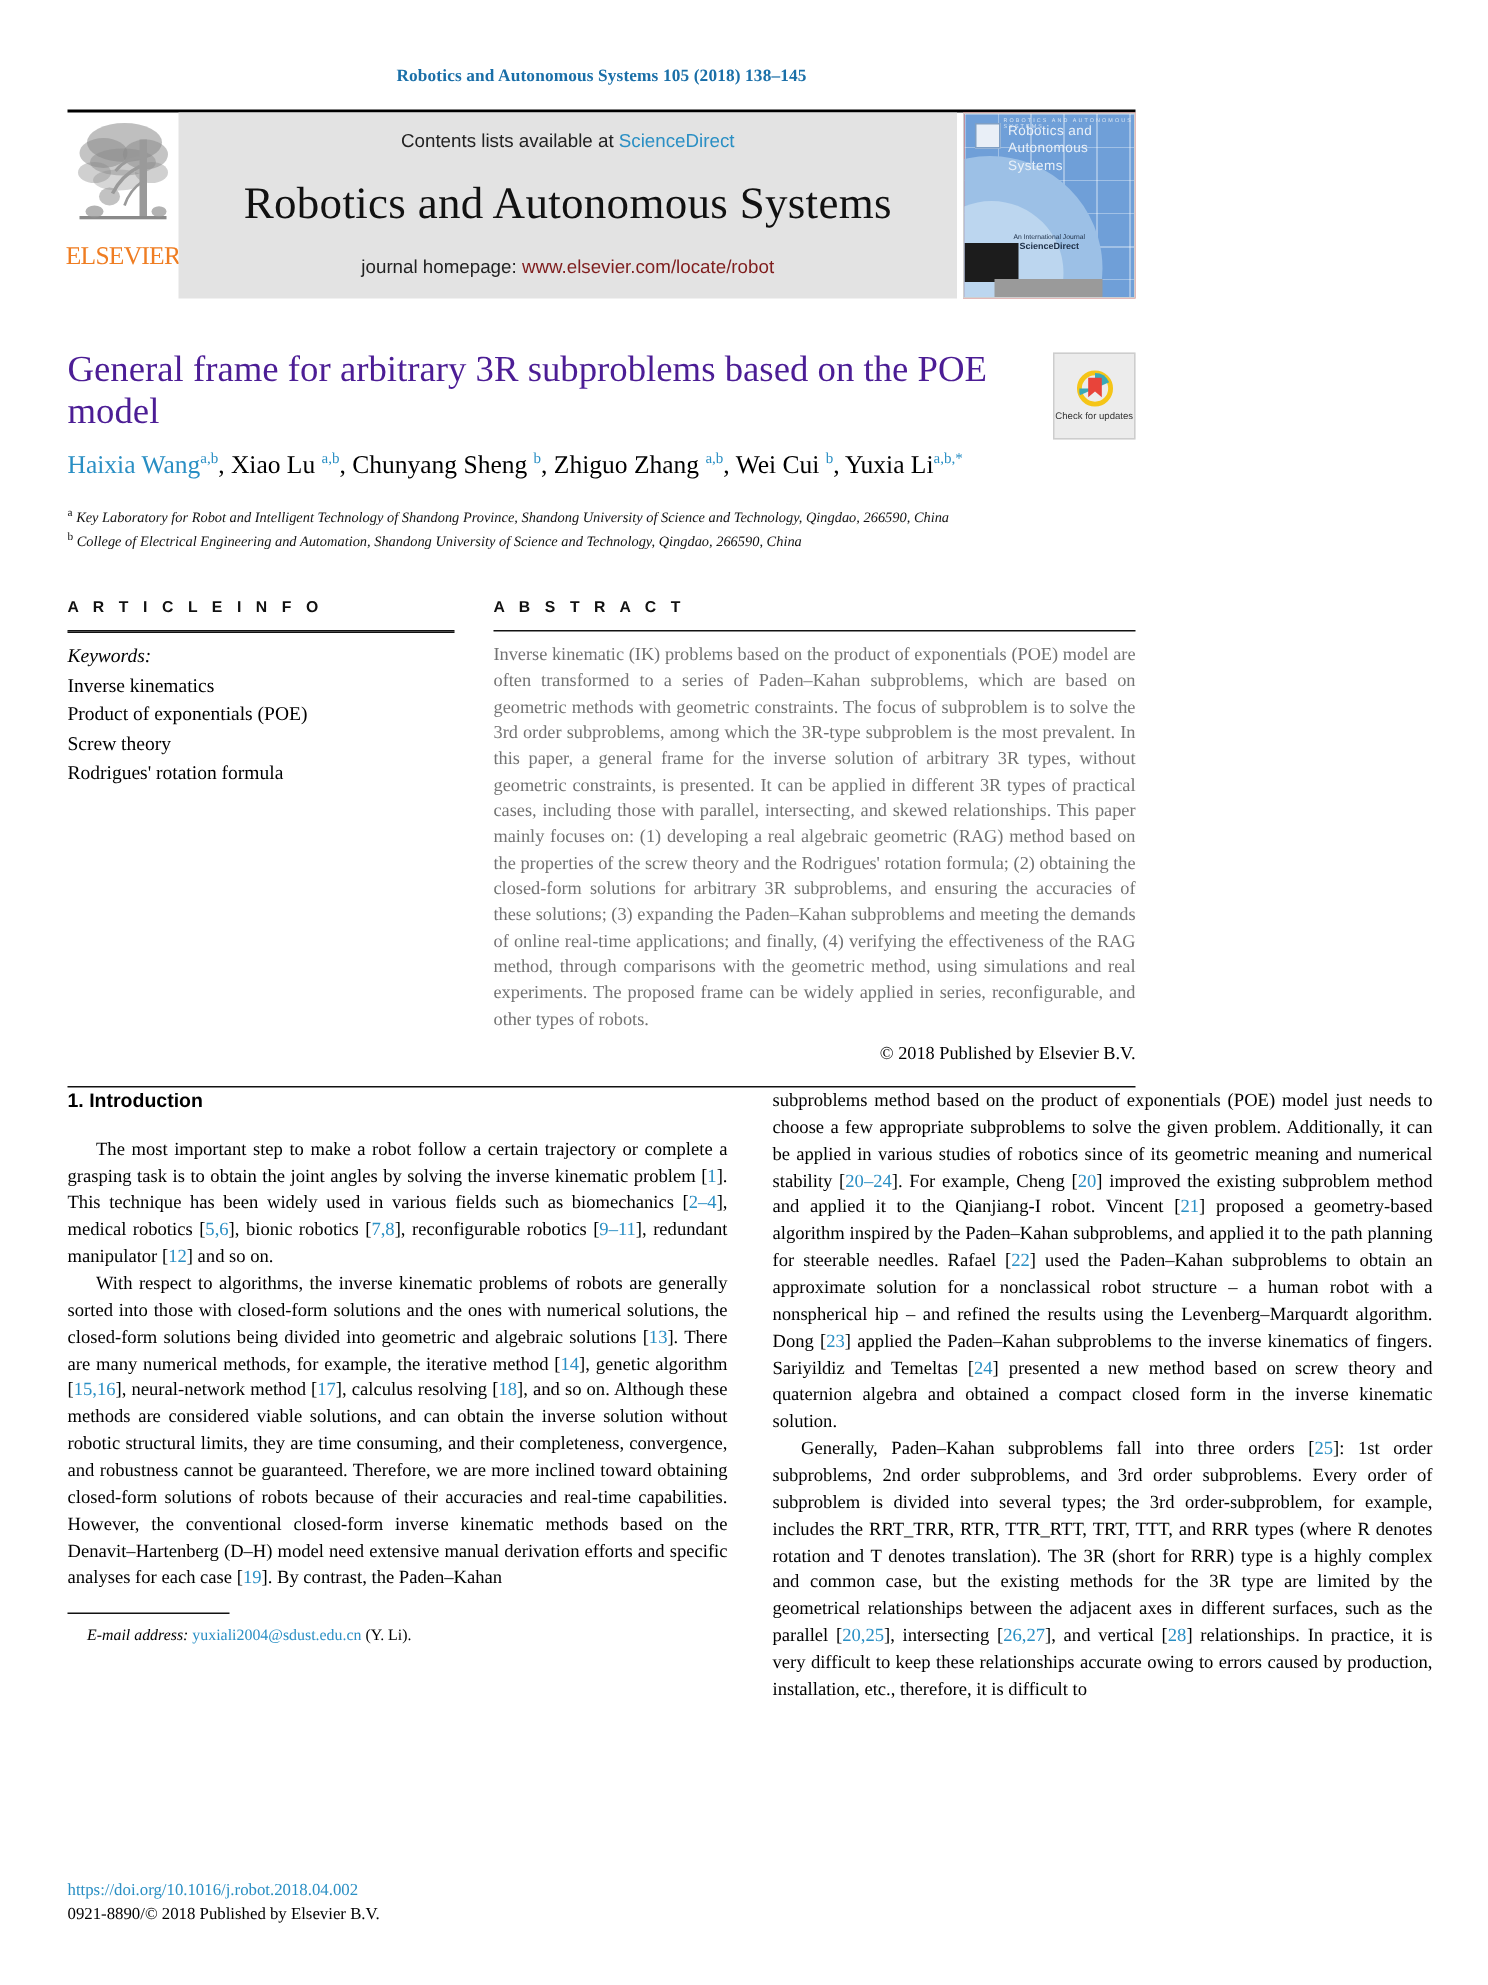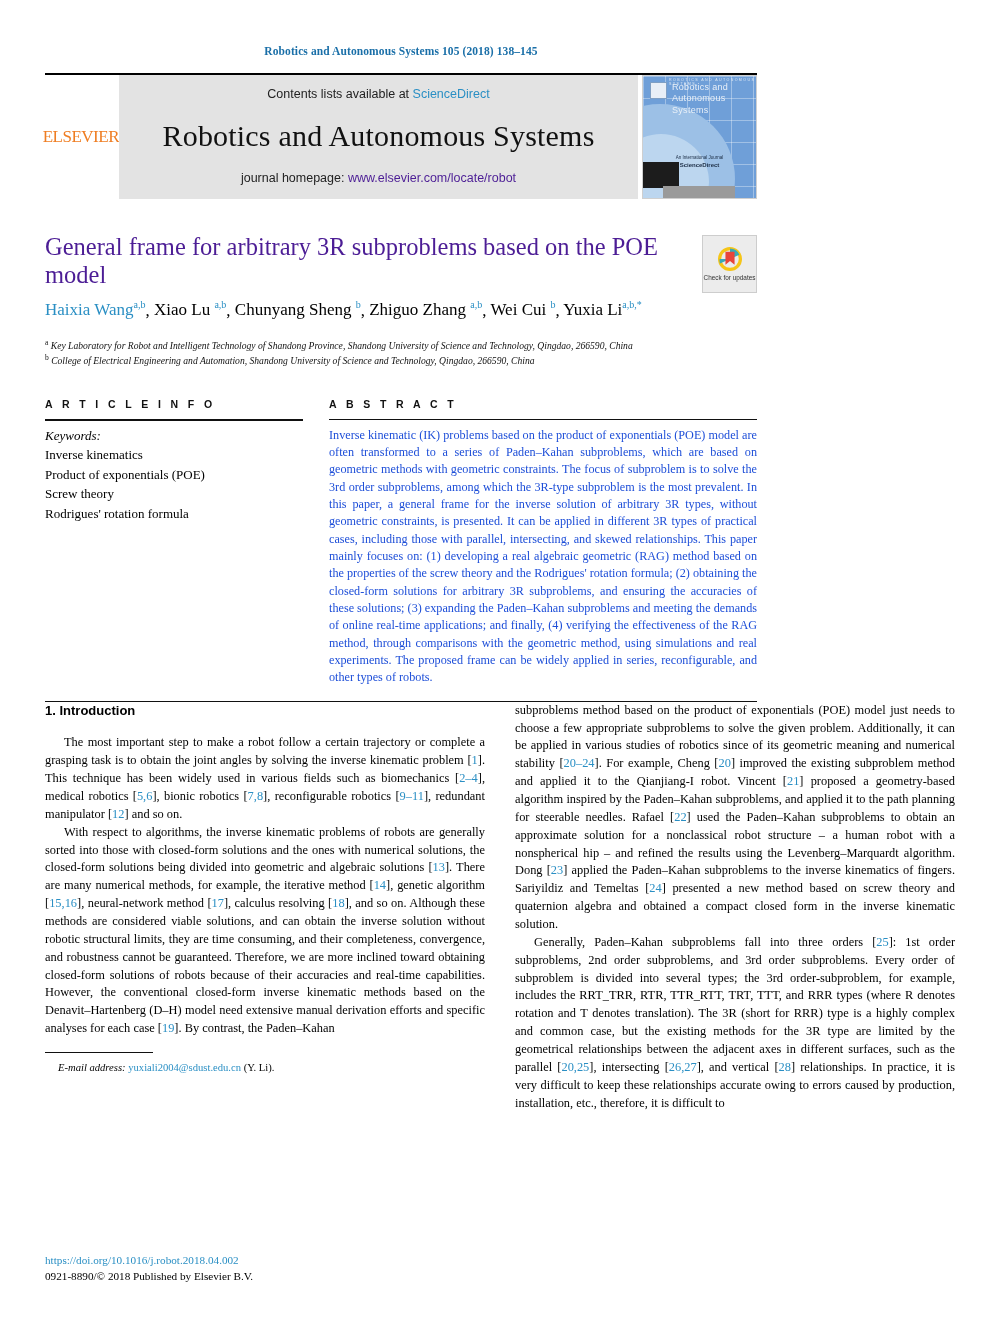--- a/index.html
+++ b/index.html
@@ -38,21 +38,21 @@
     margin-top: 16px;
     border-top: 2px solid #000;
     display: flex;
     align-items: stretch;
     height: 124px;
   }
   .elsevier-logo {
     width: 74px;
     flex: 0 0 74px;
     display: flex;
-    justify-content: flex-end;
+    flex-direction: column;
     align-items: center;
     padding-bottom: 2px;
     box-sizing: border-box;
   }
   .tree-svg { display:block; }
   .elsevier-word {
     font-family: "Liberation Serif", serif;
     color: #ef7d22;
     font-size: 17px;
     letter-spacing: -0.5px;
@@ -79,21 +79,21 @@
     font-family: "Liberation Serif", serif;
     font-size: 30px;
     color: #111;
     letter-spacing: 0.2px;
   }
   .homepage-line {
     font-family: "Liberation Sans", sans-serif;
     font-size: 12.5px;
     color: #222;
   }
-  .homepage-url { color: #4c1d95; }
+  .homepage-url { color: #7f1d1d; }
   .cover-thumb {
     flex: 0 0 113px;
     width: 113px;
     margin-left: 4px;
     position: relative;
     background: #ef4444;
     border: 1px solid #cfcfcf;
     overflow: hidden;
   }
   .cover-inner {
@@ -222,21 +222,21 @@
   }
   .rule-thick { border-top: 1.6px solid #111; }
   .info-group { padding: 5px 0 8px 0; font-size: 11.2px; line-height: 1.5; }
   .info-group .lbl { font-style: italic; }
   .keywords-group { padding-top: 5px; font-size: 13px; line-height: 1.5; }
   .abstract-body {
     padding-top: 7px;
     font-size: 12.2px;
     line-height: 1.42;
     text-align: justify;
-    color: #1d4ed8;
+    color: #737373;
   }
   .copyright {
     text-align: right;
     font-size: 12.2px;
     margin-top: 7px;
   }
 
   
   .rule-under-abstract {
     border-top: 1.6px solid #111;
@@ -392,20 +392,21 @@
         <div>Product of exponentials (POE)</div>
         <div>Screw theory</div>
         <div>Rodrigues' rotation formula</div>
       </div>
     </div>
 
     <div class="col-abstract">
       <div class="sec-head">A B S T R A C T</div>
       <div class="rule-thick"></div>
       <div class="abstract-body">Inverse kinematic (IK) problems based on the product of exponentials (POE) model are often transformed to a series of Paden–Kahan subproblems, which are based on geometric methods with geometric constraints. The focus of subproblem is to solve the 3rd order subproblems, among which the 3R-type subproblem is the most prevalent. In this paper, a general frame for the inverse solution of arbitrary 3R types, without geometric constraints, is presented. It can be applied in different 3R types of practical cases, including those with parallel, intersecting, and skewed relationships. This paper mainly focuses on: (1) developing a real algebraic geometric (RAG) method based on the properties of the screw theory and the Rodrigues' rotation formula; (2) obtaining the closed-form solutions for arbitrary 3R subproblems, and ensuring the accuracies of these solutions; (3) expanding the Paden–Kahan subproblems and meeting the demands of online real-time applications; and finally, (4) verifying the effectiveness of the RAG method, through comparisons with the geometric method, using simulations and real experiments. The proposed frame can be widely applied in series, reconfigurable, and other types of robots.</div>
+      <div class="copyright">© 2018 Published by Elsevier B.V.</div>
     </div>
   </div>
 
   <div class="rule-under-abstract"></div>
 
   <div class="main-cols">
 
     <div class="mcol">
       <div class="section-title">1. Introduction</div>
       <p class="para">The most important step to make a robot follow a certain trajectory or complete a grasping task is to obtain the joint angles by solving the inverse kinematic problem [<span class="ref">1</span>]. This technique has been widely used in various fields such as biomechanics [<span class="ref">2–4</span>], medical robotics [<span class="ref">5,6</span>], bionic robotics [<span class="ref">7,8</span>], reconfigurable robotics [<span class="ref">9–11</span>], redundant manipulator [<span class="ref">12</span>] and so on.</p>

